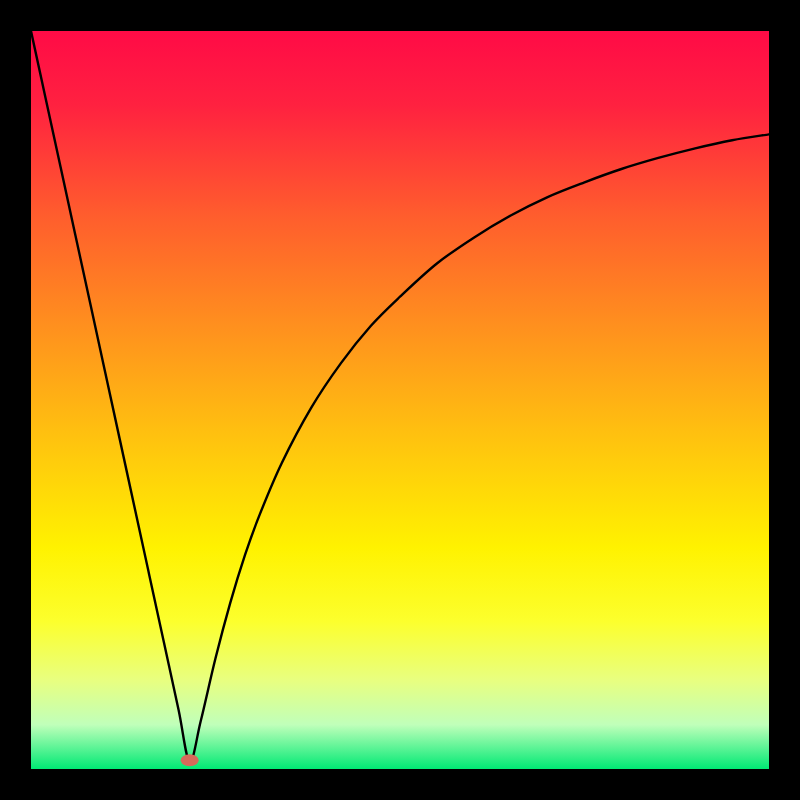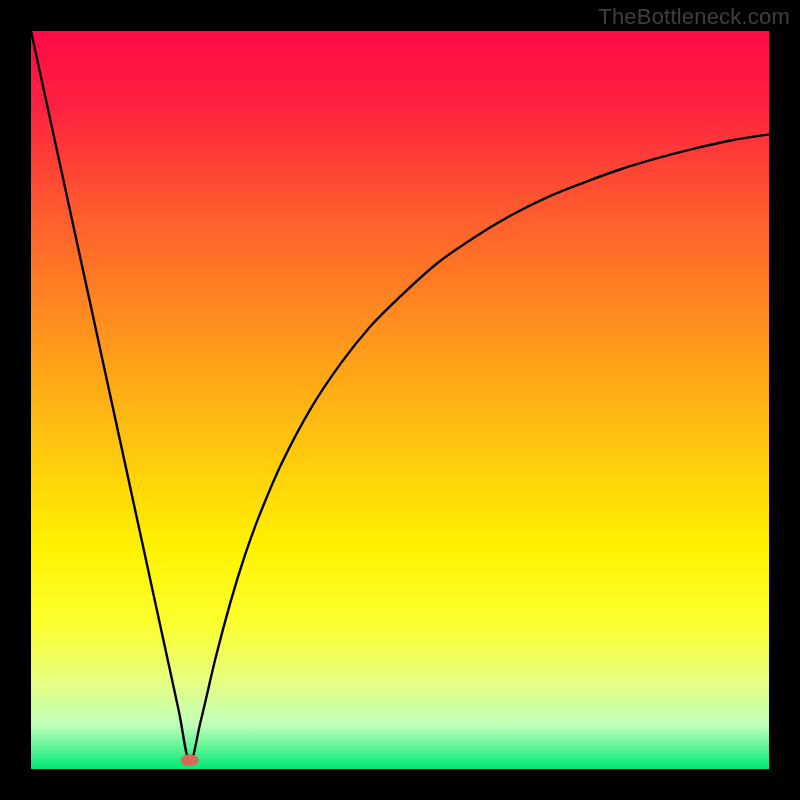--- a/index.html
+++ b/index.html
@@ -57,15 +57,14 @@
             <stop offset="94%" stop-color="#c0ffba"></stop>
             <stop offset="100%" stop-color="#00e974"></stop>
           </linearGradient>
       </defs>
       <rect x="0" y="0" width="738" height="738" fill="url(#bg-grad)"></rect>
       <path id="curve-path" fill="none" stroke="#000" stroke-width="2.4" stroke-linejoin="round" stroke-linecap="round" d="M 0 0 C 2.46 11.316000000000011, 9.84 45.26400000000007, 14.76 67.89600000000007 C 19.68 90.52800000000008, 24.599999999999998 113.16000000000004, 29.52 135.79200000000003 C 34.44 158.424, 39.36 181.05599999999998, 44.28 203.688 C 49.2 226.32, 54.12 248.952, 59.04 271.584 C 63.96 294.216, 68.88 316.84799999999996, 73.8 339.47999999999996 C 78.72 362.11199999999997, 83.64 384.744, 88.56 407.37600000000003 C 93.48 430.00800000000004, 98.4 452.64, 103.32000000000001 475.272 C 108.24000000000001 497.904, 113.16 520.5360000000001, 118.08 543.168 C 123 565.8, 127.92 588.432, 132.84 611.064 C 137.76 633.6959999999999, 143.295 659.034, 147.6 678.96 C 151.905 698.8860000000001, 154.98 728.775, 158.67 730.62 C 162.35999999999999 732.465, 165.435 707.25, 169.74 690.03 C 174.04500000000002 672.81, 179.57999999999998 646.9799999999999, 184.5 627.3 C 189.42000000000002 607.62, 194.34000000000003 589.1700000000001, 199.26000000000002 571.95 C 204.18 554.73, 209.1 538.74, 214.01999999999998 523.98 C 218.93999999999997 509.22, 222.63 498.765, 228.78 483.39 C 234.93 468.015, 242.31 449.565, 250.92000000000002 431.73 C 259.53000000000003 413.89500000000004, 270.6 392.985, 280.44 376.38 C 290.28 359.775, 300.12 345.63, 309.96 332.09999999999997 C 319.79999999999995 318.56999999999994, 329.64 306.27, 339.48 295.2 C 349.32000000000005 284.13, 357.93 276.135, 369 265.68 C 380.07 255.225, 393.6 242.30999999999997, 405.90000000000003 232.46999999999997 C 418.20000000000005 222.62999999999997, 430.5 214.635, 442.8 206.64 C 455.1 198.64499999999998, 467.4 191.26500000000001, 479.7 184.5 C 492 177.73499999999999, 504.3 171.58499999999995, 516.6 166.04999999999995 C 528.9 160.51499999999996, 541.2 155.96399999999994, 553.5 151.28999999999996 C 565.8 146.61599999999999, 578.1 142.06500000000008, 590.4 138.00600000000009 C 602.6999999999999 133.9470000000001, 615 130.38000000000005, 627.3 126.93600000000004 C 639.5999999999999 123.49200000000002, 651.9000000000001 120.29399999999998, 664.2 117.34199999999998 C 676.5 114.38999999999999, 688.8000000000001 111.56100000000004, 701.1 109.22400000000005 C 713.4 106.88700000000006, 731.85 104.30400000000004, 738 103.32000000000005"></path>
       <ellipse id="marker-dot" rx="9" ry="6" fill="#d66a5a" cx="158.67" cy="729.144"></ellipse>
     </svg>
   </div>
 
-  <div class="watermark">TheBottleneck.com</div>
 
 </div>
 
 </body></html>

